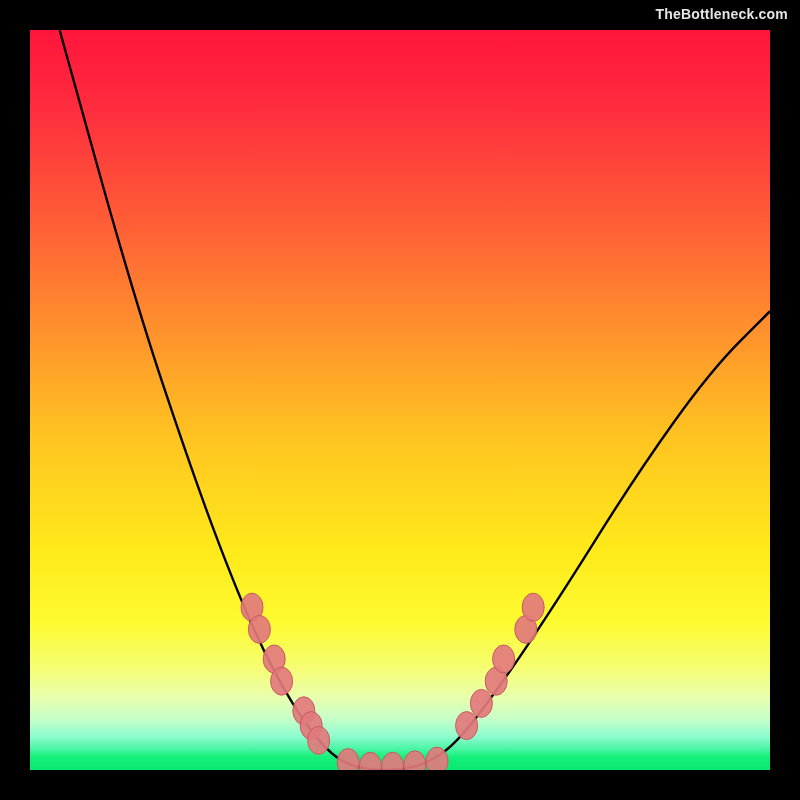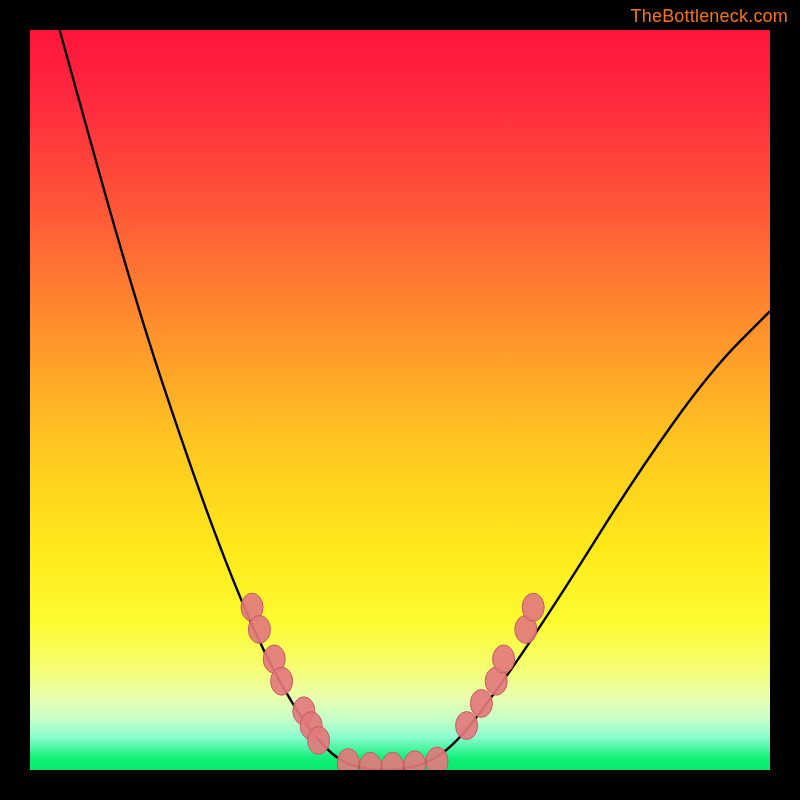--- a/index.html
+++ b/index.html
@@ -21,23 +21,23 @@
     overflow: hidden;
   }
   .gradient {
     position: absolute;
     left: 0; top: 0; right: 0; bottom: 0;
   }
   .watermark {
     position: absolute;
     top: 6px;
     right: 12px;
-    color: #f97316;
-    font-size: 18px;
-    font-weight: 400;
+    color: #e5e5e5;
+    font-size: 14px;
+    font-weight: 700;
     letter-spacing: 0.2px;
   }
   svg.curve {
     position: absolute;
     left: 0; top: 0;
     width: 740px;
     height: 740px;
     overflow: visible;
   }
 </style>

